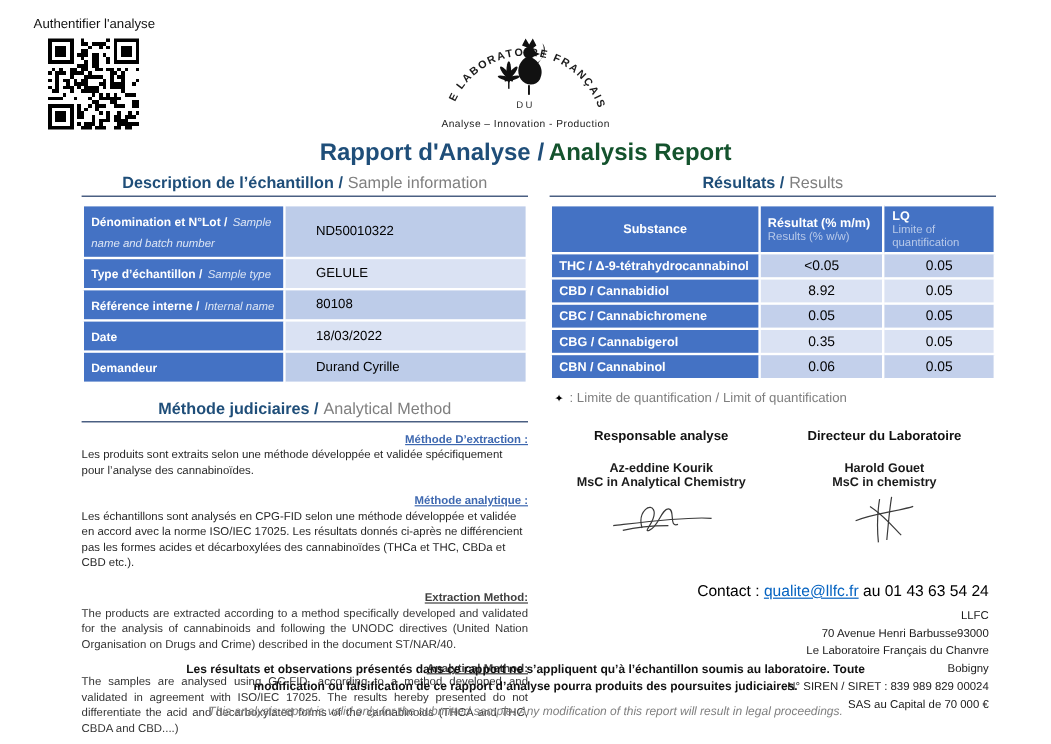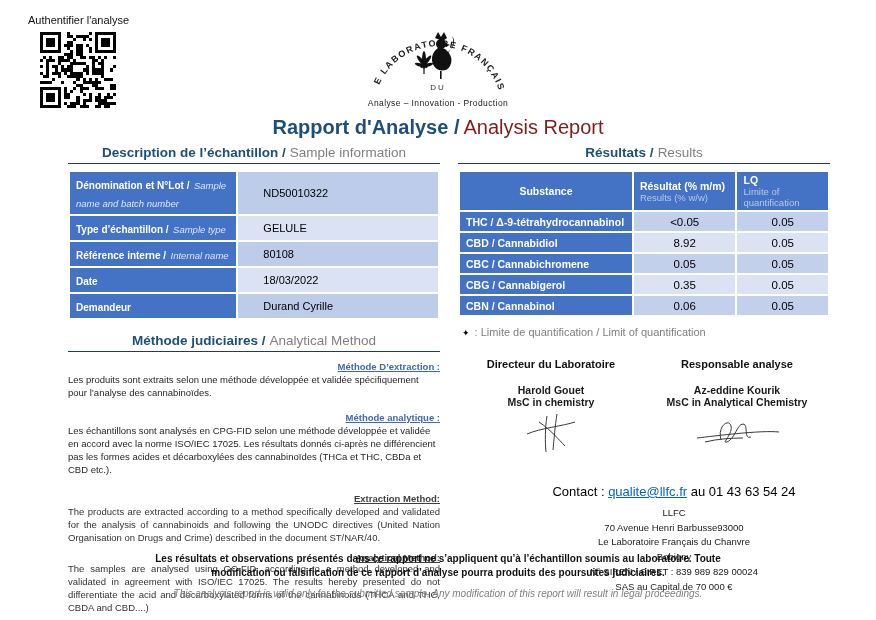--- a/index.html
+++ b/index.html
@@ -15,21 +15,21 @@
 
   
   .logo { position:absolute; left:50%; top:24px; transform:translateX(-50%); width:210px; text-align:center; }
   .logo svg { display:block; margin:0 auto; }
   .logo-name { font-size:23px; font-weight:bold; letter-spacing:5px; color:#1b1b1b; margin-top:-4px; }
   .logo-tagline { font-size:8.5px; color:#222; margin-top:2px; letter-spacing:0.4px; }
 
   
   .report-title { position:absolute; top:116px; left:0; width:100%; text-align:center; font-size:20px; }
   .t-fr { color:#1F4E79; font-weight:600; }
-  .t-en { color:#7f1d1d; font-weight:400; margin-left:4px;margin-top:16px; }
+  .t-en { color:#14532d; font-weight:700; margin-left:4px;margin-top:16px; }
 
   .col-left  { position:absolute; left:68px;  top:145px; width:372px; }
   .col-right { position:absolute; left:458px; top:145px; width:372px; }
 
   .section-head { text-align:center; font-size:13.5px; padding-bottom:3px; border-bottom:1.5px solid #1F3864; }
   .sh-fr { color:#1F4E79; font-weight:600; }
   .sh-en { color:#7F7F7F; font-weight:400; margin-left:4px; }
 
   table { border-collapse:collapse; width:100%; margin-top:6px; }
   td, th { border:2px solid #fff; }
@@ -70,21 +70,21 @@
 
   
   .signatures { display:flex; margin-top:20px; }
   .sig-block { width:50%; text-align:center; }
   .sig-role { font-size:11px; font-weight:bold; color:#111; }
   .sig-name { font-size:10.5px; font-weight:600; margin-top:14px; }
   .sig-degree { font-size:10.5px; font-weight:600; }
   .sig-img { margin-top:4px; }
 
   
-  .contact-wrap { margin-top:26px; margin-left:66px; width:300px; text-align:center; }
+  .contact-wrap { margin-top:26px; margin-left:66px; width:300px; text-align:right; }
   .contact-line { font-size:13px; color:#000; }
   .contact-line .email { color:#0563C1; text-decoration:underline; cursor:pointer; }
   .address { margin-top:7px; font-size:9.5px; line-height:1.55; color:#1a1a1a; }
 
   
   .disclaimer { position:absolute; top:552px; left:50%; transform:translateX(-50%); width:600px; text-align:center; }
   .disc-fr { font-size:10px; font-weight:bold; color:#111; line-height:1.4; }
   .disc-en { font-size:10px; font-style:italic; color:#7F7F7F; line-height:1.45; margin-top:7px; }
 </style>
 </head>
@@ -462,41 +462,41 @@
     </tbody>
       </table>
 
     <div class="footnote">
       <span class="sym">✦</span>
       <span>: Limite de quantification / Limit of quantification</span>
     </div>
 
     <div class="signatures">
       <div class="sig-block">
+        <div class="sig-role">Responsable analyse</div>
+        <div class="sig-name">Az-eddine Kourik</div>
+        <div class="sig-degree">MsC in Analytical Chemistry</div>
+        <svg class="sig-img" width="92" height="38" viewBox="0 0 92 38">
+          <g fill="none" stroke="#3a3a3a" stroke-width="1">
+            <path d="M6 26 C 24 24 70 18 88 20"></path>
+            <path d="M30 28 C 26 14 38 6 40 14 C 42 22 30 32 36 30 C 44 27 46 12 52 12 C 58 12 52 28 60 25"></path>
+            <path d="M14 30 C 26 27 40 26 52 26"></path>
+          </g>
+        </svg>
+      </div>
+      <div class="sig-block">
         <div class="sig-role">Directeur du Laboratoire</div>
         <div class="sig-name">Harold Gouet</div>
         <div class="sig-degree">MsC in chemistry</div>
         <svg class="sig-img" width="80" height="42" viewBox="0 0 80 42">
           <g fill="none" stroke="#3a3a3a" stroke-width="1">
             <path d="M36 4 C 34 16 34 30 35 40"></path>
             <path d="M46 2 C 44 14 43 28 42 38"></path>
             <path d="M16 22 C 30 16 52 14 64 10"></path>
             <path d="M28 10 C 40 18 48 28 54 34"></path>
-          </g>
-        </svg>
-      </div>
-      <div class="sig-block">
-        <div class="sig-role">Responsable analyse</div>
-        <div class="sig-name">Az-eddine Kourik</div>
-        <div class="sig-degree">MsC in Analytical Chemistry</div>
-        <svg class="sig-img" width="92" height="38" viewBox="0 0 92 38">
-          <g fill="none" stroke="#3a3a3a" stroke-width="1">
-            <path d="M6 26 C 24 24 70 18 88 20"></path>
-            <path d="M30 28 C 26 14 38 6 40 14 C 42 22 30 32 36 30 C 44 27 46 12 52 12 C 58 12 52 28 60 25"></path>
-            <path d="M14 30 C 26 27 40 26 52 26"></path>
           </g>
         </svg>
       </div>
     </div>
 
     <div class="contact-wrap">
       <div class="contact-line">
         <span>Contact :</span>
         <span class="email">qualite@llfc.fr</span>
         <span>au 01 43 63 54 24</span>

